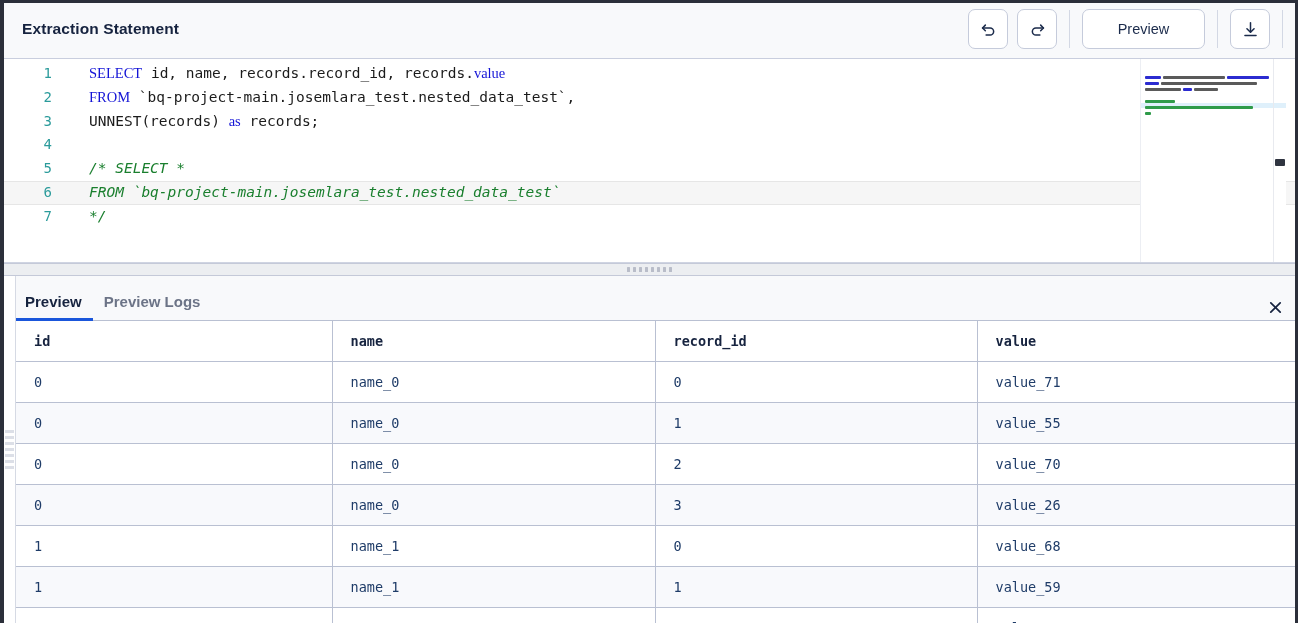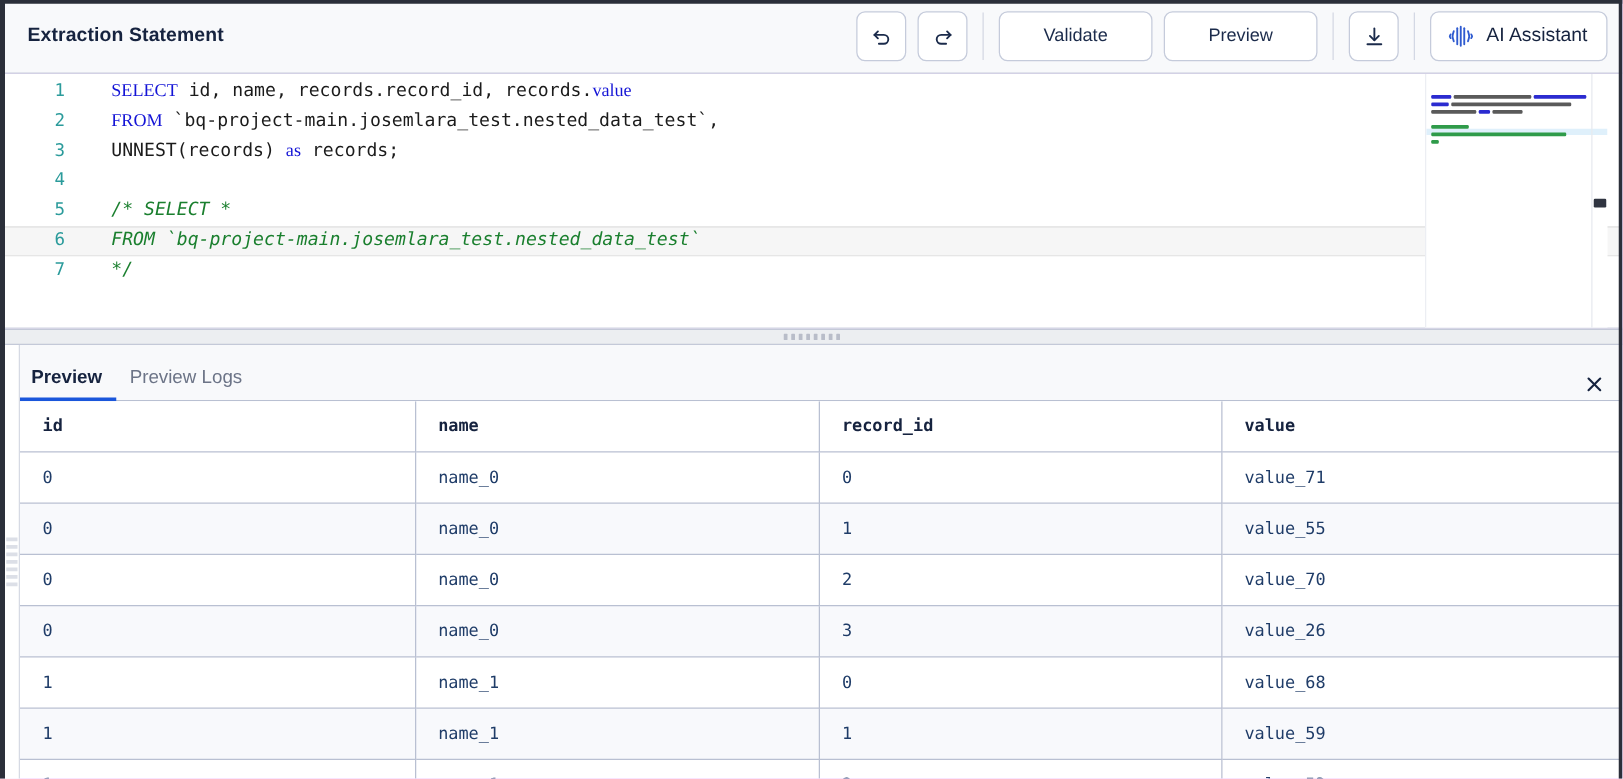--- a/index.html
+++ b/index.html
@@ -156,20 +156,21 @@
     padding-left: 14px;
     border-bottom: 1px solid #b9c0d2;
   }
   .tab {
     font-size: 15px;
     color: #6c7487;
     padding: 0 11px 11px 11px;
     cursor: pointer;
     position: relative;
     line-height: 1;
+    font-weight: bold;
   }
   .tab.active { color:#16233f; font-weight:bold; }
   .tab.active::after {
     content:""; position:absolute; left:0; right:0; bottom:-1px; height:3px; background:#1a56db;
   }
   .close-x {
     position:absolute; right:10px; top:50%; transform:translateY(-4px);
     width:26px; height:26px; display:flex; align-items:center; justify-content:center;
     cursor:pointer;
   }
@@ -241,56 +242,39 @@
         <span>
           <svg width="19" height="19" viewBox="0 0 24 24" fill="none" stroke="#1b2b4b" stroke-width="1.9" stroke-linecap="round" stroke-linejoin="round">
             <path d="M16 6.5 L19.5 10 L16 13.5"></path>
             <path d="M19.5 10 H10 a4.5 4.5 0 0 0 0 9 H15"></path>
           </svg>
         </span>
       </div>
 
       <div class="divider-v"></div>
 
-      <div class="tbtn wide">
-        <span>Validate</span>
-      </div>
 
       <div class="tbtn wide">
         <span>Preview</span>
       </div>
 
       <div class="divider-v"></div>
 
       <div class="tbtn icon-only">
         <span>
           <svg width="19" height="19" viewBox="0 0 24 24" fill="none" stroke="#1b2b4b" stroke-width="1.9" stroke-linecap="round" stroke-linejoin="round">
             <path d="M12 3.5 V15"></path>
             <path d="M7.5 11 L12 15.5 L16.5 11"></path>
             <path d="M5 19.5 H19"></path>
           </svg>
         </span>
       </div>
 
       <div class="divider-v"></div>
 
-      <div class="tbtn ai-btn">
-        <span>
-          <svg width="22" height="20" viewBox="0 0 22 20" fill="none" stroke="#2f5bd0" stroke-width="1.5" stroke-linecap="round">
-            <path d="M2.5 8.5 C1.6 10 1.6 10 2.5 11.5"></path>
-            <path d="M5 6 C3.7 10 3.7 10 5 14"></path>
-            <path d="M7.8 3.6 V16.4"></path>
-            <path d="M10.6 2.4 V17.6"></path>
-            <path d="M13.4 3.6 V16.4"></path>
-            <path d="M16.4 6 C17.7 10 17.7 10 16.4 14"></path>
-            <path d="M19 8.5 C19.9 10 19.9 10 19 11.5"></path>
-          </svg>
-        </span>
-        <span class="ai-label">AI Assistant</span>
-      </div>
 
     </div>
   </div>
 
   <div class="editor-wrap">
     <div class="code-area" id="code-area"><div class="code-line"><span class="ln">1</span><span class="code-txt"><span class="kw">SELECT</span><span class="tok"> id, name, records.record_id, records.</span><span class="kw">value</span></span></div><div class="code-line"><span class="ln">2</span><span class="code-txt"><span class="kw">FROM</span><span class="tok"> `bq-project-main.josemlara_test.nested_data_test`,</span></span></div><div class="code-line"><span class="ln">3</span><span class="code-txt"><span class="tok">UNNEST(records) </span><span class="kw">as</span><span class="tok"> records;</span></span></div><div class="code-line"><span class="ln">4</span><span class="code-txt"><span class="tok"></span></span></div><div class="code-line"><span class="ln">5</span><span class="code-txt"><span class="cm">/* SELECT *</span></span></div><div class="code-line active"><span class="ln">6</span><span class="code-txt"><span class="cm">FROM `bq-project-main.josemlara_test.nested_data_test`</span></span></div><div class="code-line"><span class="ln">7</span><span class="code-txt"><span class="cm">*/</span></span></div></div>
 
     <div class="minimap">
       <div class="mm-hl" style="top:44px;"></div>
       <div class="mm-row" style="left:4px; top:17px; width:16px; background:#2b2bd0;"></div>

